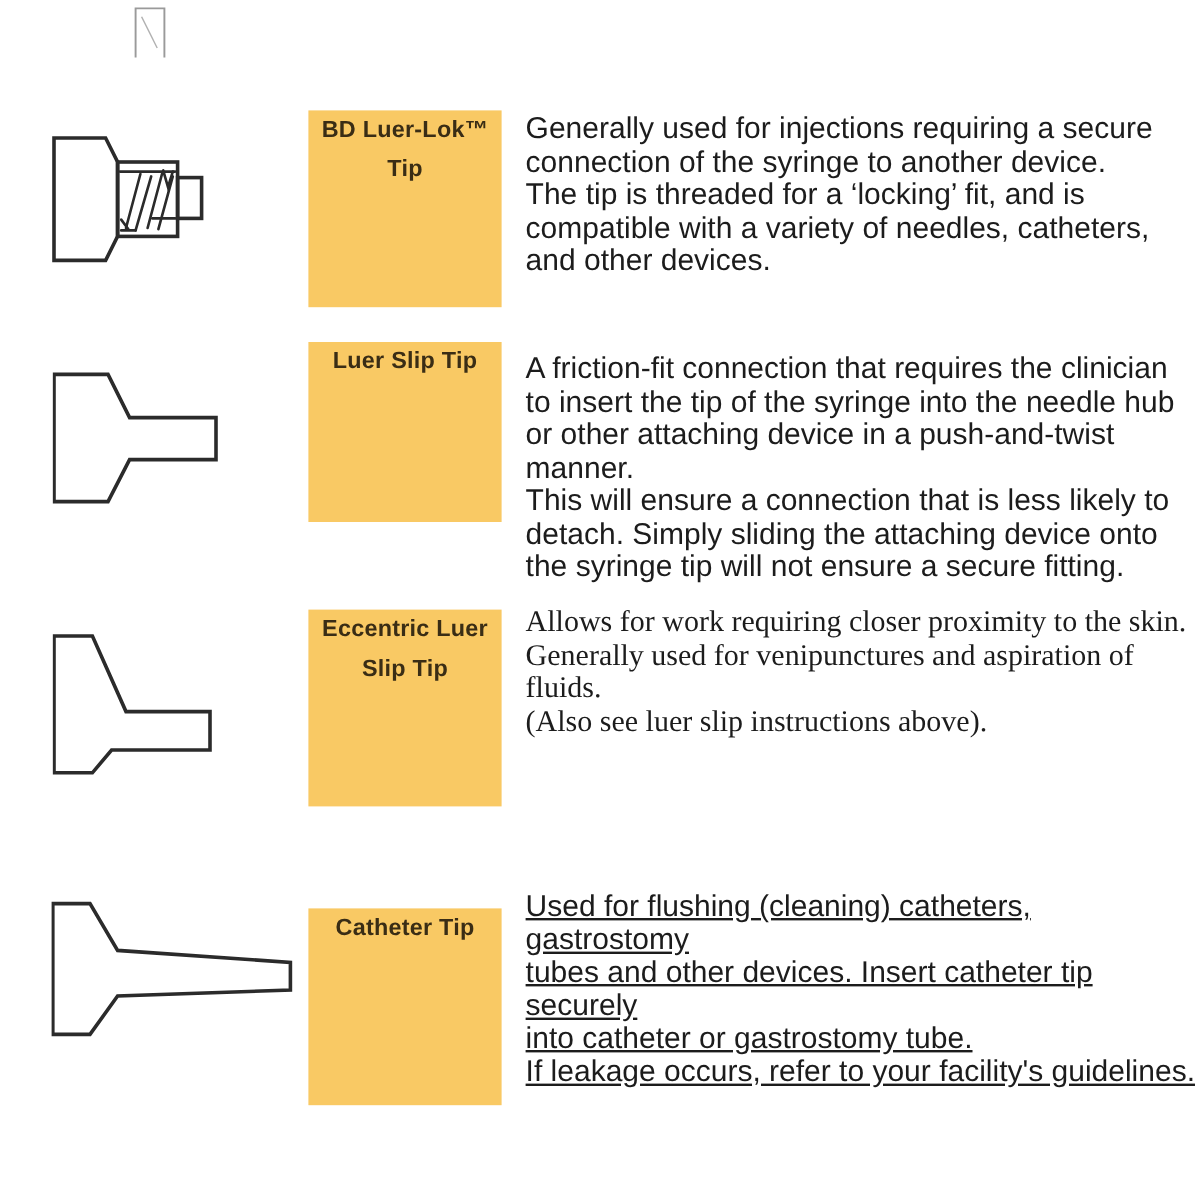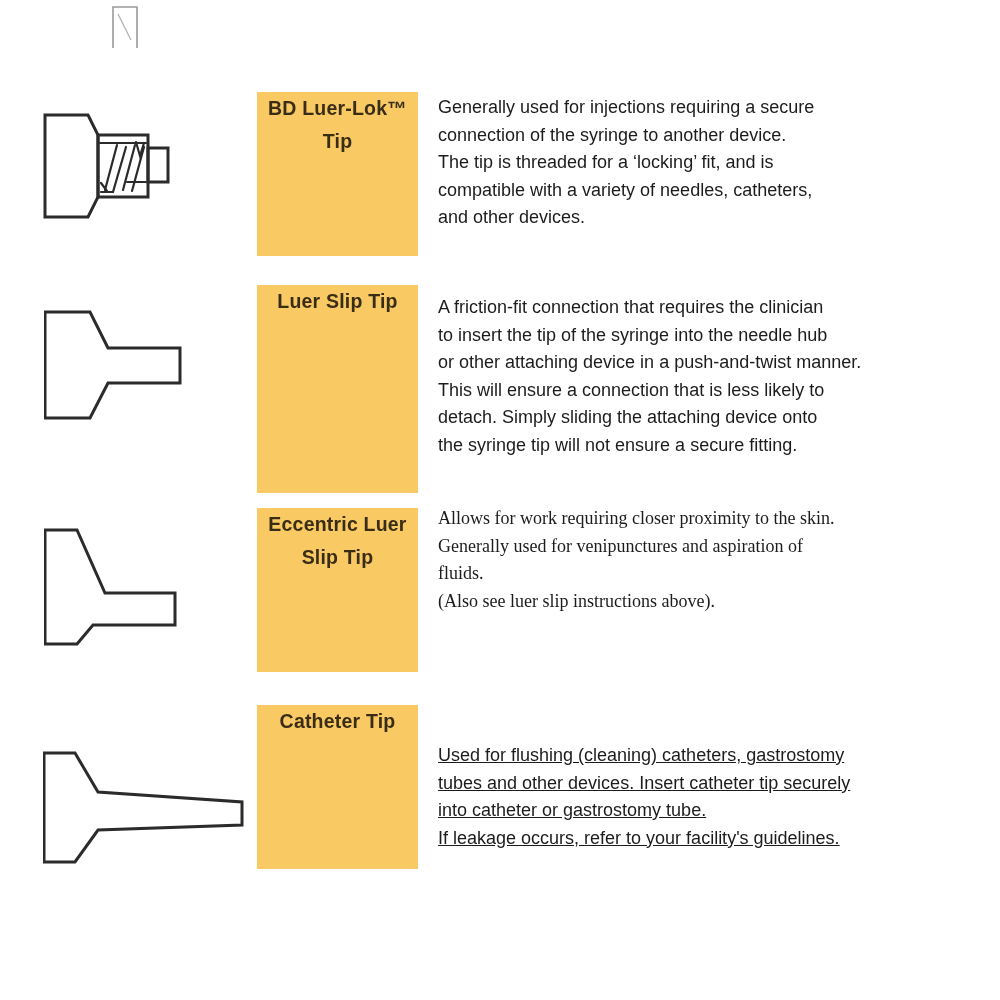--- a/index.html
+++ b/index.html
@@ -27,21 +27,21 @@
     font-weight: 700;
     line-height: 33px;
     color: #3A2D15;
     white-space: pre-line;
     letter-spacing: 0.2px;
   }
   .desc {
     position: absolute;
     left: 438px;
     width: 560px;
-    font-size: 18px;
+    font-size: 25px;
     line-height: 27.5px;
     color: #1C1C1C;
     white-space: pre-line;
   }
   svg { display: block; }
 </style>
 </head>
 <body>
 
 <div class="canvas">
@@ -75,21 +75,21 @@
   </div>
   <div class="desc" style="top:94px;">Generally used for injections requiring a secure
 connection of the syringe to another device.
 The tip is threaded for a ‘locking’ fit, and is
 compatible with a variety of needles, catheters,
 and other devices.</div>
 
   <svg class="art" style="left:44px; top:306px;" width="140" height="114" viewBox="0 0 140 114">
     <polygon points="1,6 46,6 64,42 136,42 136,77 64,77 46,112 1,112" fill="none" stroke="#2B2B2B" stroke-width="3" stroke-linejoin="miter"></polygon>
   </svg>
-  <div class="label-box" style="top:285px; height:208px;">
+  <div class="label-box" style="top:285px; height:150px;">
     <span>Luer Slip Tip</span>
   </div>
   <div class="desc" style="top:294px;">A friction-fit connection that requires the clinician
 to insert the tip of the syringe into the needle hub
 or other attaching device in a push-and-twist manner.
 This will ensure a connection that is less likely to
 detach. Simply sliding the attaching device onto
 the syringe tip will not ensure a secure fitting.</div>
 
   <svg class="art" style="left:44px; top:526px;" width="135" height="122" viewBox="0 0 135 122">
@@ -100,21 +100,21 @@
 Slip Tip</span>
   </div>
   <div class="desc" style="top:505px;font-family:Liberation Serif, serif;">Allows for work requiring closer proximity to the skin.
 Generally used for venipunctures and aspiration of
 fluids.
 (Also see luer slip instructions above).</div>
 
   <svg class="art" style="left:43px; top:750px;" width="205" height="116" viewBox="0 0 205 116">
     <polygon points="1,3 32,3 55,42 199,52 199,75 55,80 32,112 1,112" fill="none" stroke="#2B2B2B" stroke-width="3" stroke-linejoin="miter"></polygon>
   </svg>
-  <div class="label-box" style="top:705px; height:164px;">
+  <div class="label-box" style="top:757px; height:164px;">
     <span>Catheter Tip</span>
   </div>
   <div class="desc" style="top:742px;text-decoration:underline;">Used for flushing (cleaning) catheters, gastrostomy
 tubes and other devices. Insert catheter tip securely
 into catheter or gastrostomy tube.
 If leakage occurs, refer to your facility's guidelines.</div>
 
 </div>
 
 </body></html>

